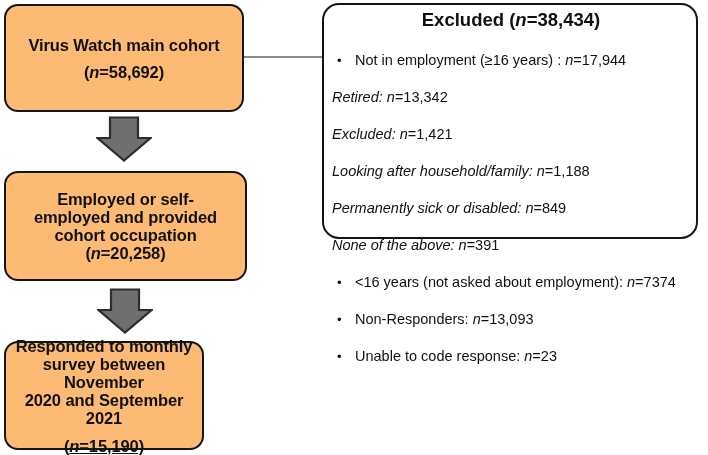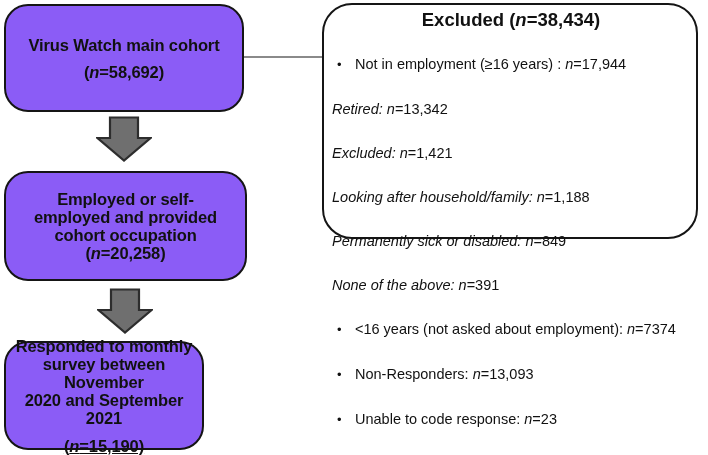--- a/index.html
+++ b/index.html
@@ -6,23 +6,23 @@
   .canvas {
     position: relative;
     width: 708px; height: 455px;
     background: #ffffff;
     font-family: "Liberation Sans", sans-serif;
     color: #111111;
     overflow: hidden;
   }
   .flowbox {
     position: absolute;
-    background: #8b5cf6;
+    background: #fdba74;
     border: 2.5px solid #151515;
-    border-radius: 24px;
+    border-radius: 14px;
     box-sizing: border-box;
     display: flex;
     flex-direction: column;
     justify-content: center;
     align-items: center;
     text-align: center;
     font-weight: bold;
     font-size: 16.5px;
     line-height: 18px;
     letter-spacing: -0.1px;
@@ -33,34 +33,34 @@
   .n-line { font-weight: bold; }
   .n-gap-lg { margin-top: 9px; }
   .n-gap-md { margin-top: 10px; text-decoration: underline; }
   .n-gap-sm { margin-top: 0px; }
 
   #box-excluded {
     position: absolute;
     left: 322px; top: 3px; width: 376px; height: 236px;
     background: #ffffff;
     border: 2px solid #151515;
-    border-radius: 30px;
+    border-radius: 17px;
     box-sizing: border-box;
     padding: 4px 6px 0 8px;
   }
   .ex-title {
     text-align: center;
     font-weight: bold;
     font-size: 18.5px;
     line-height: 22px;
     margin-bottom: 7px;
   }
   .ex-row {
     font-size: 14.5px;
-    line-height: 22px;
+    line-height: 15px;
     white-space: nowrap;
     margin-top: 22px;
   }
   .ex-row .bul {
     display: inline-block;
     width: 23px;
     padding-left: 5px;
     box-sizing: border-box;
     font-size: 13px;
   }

